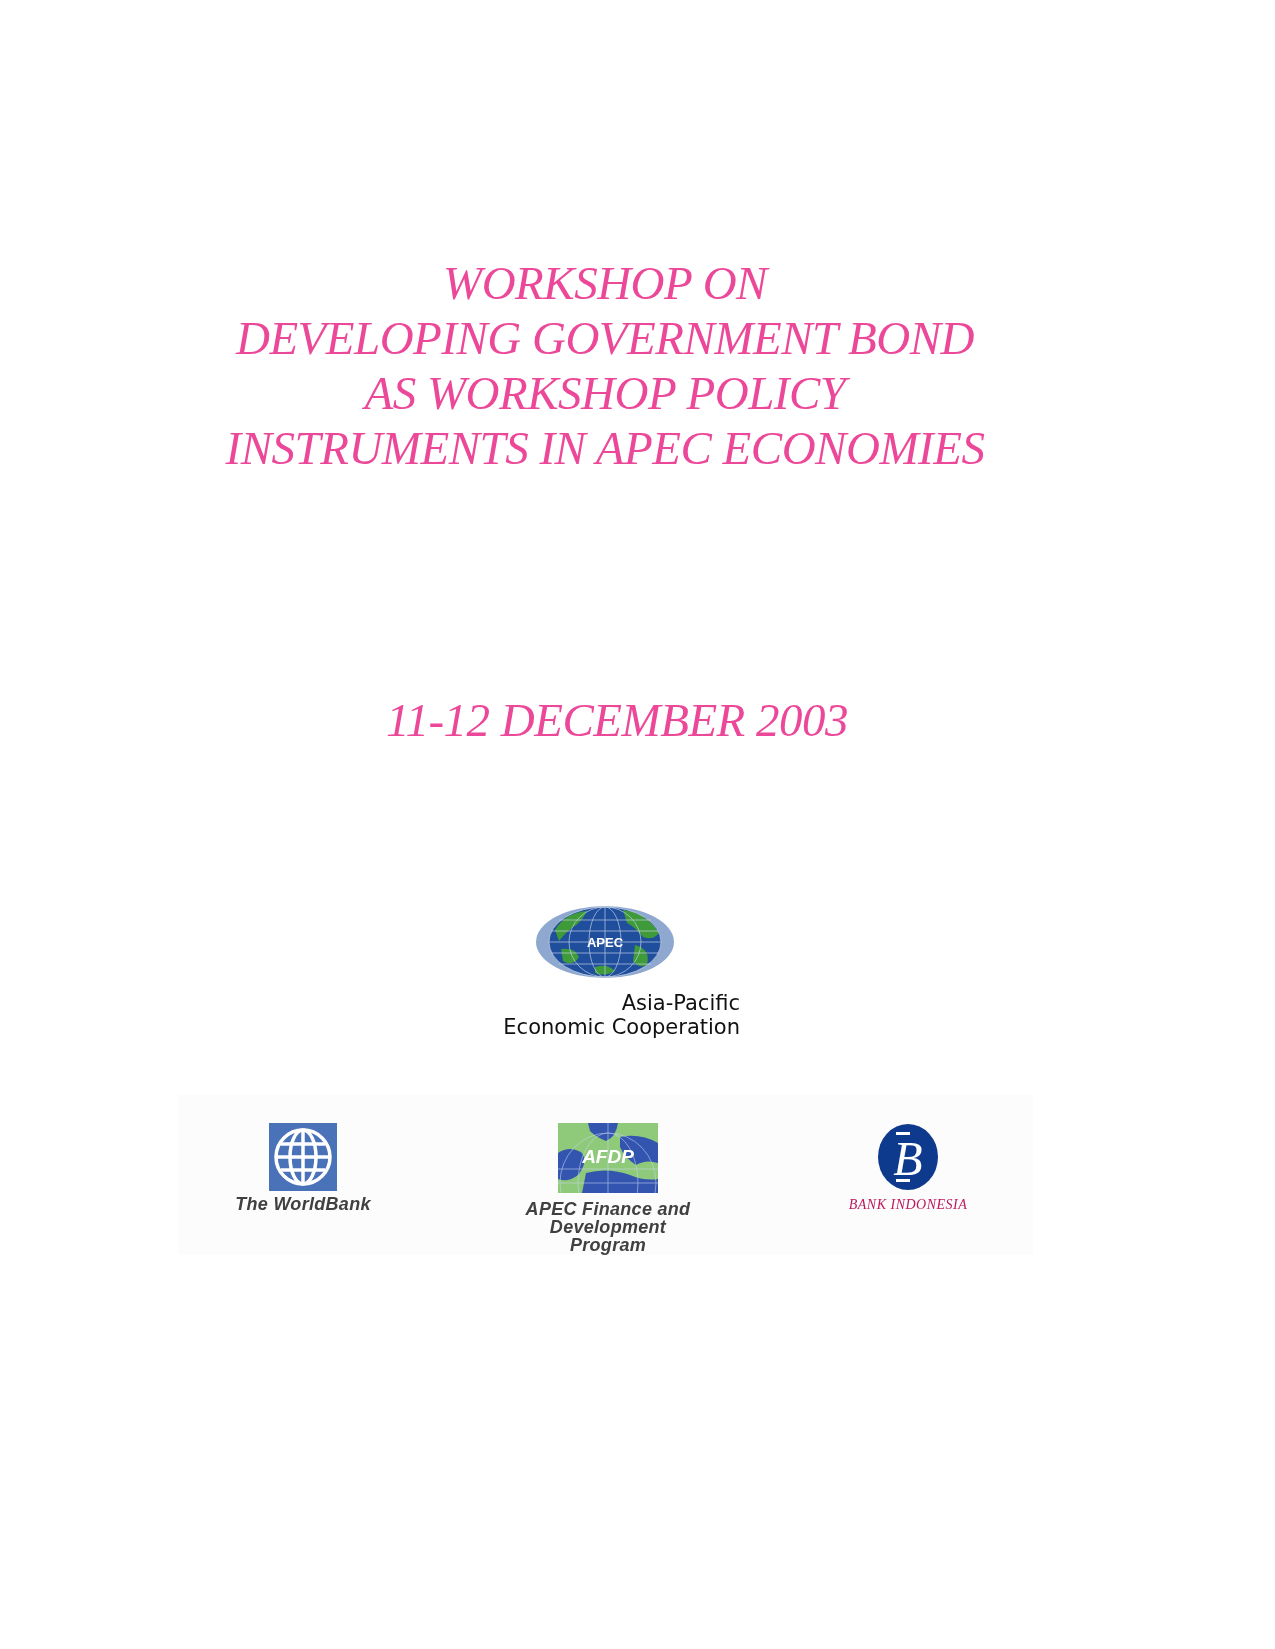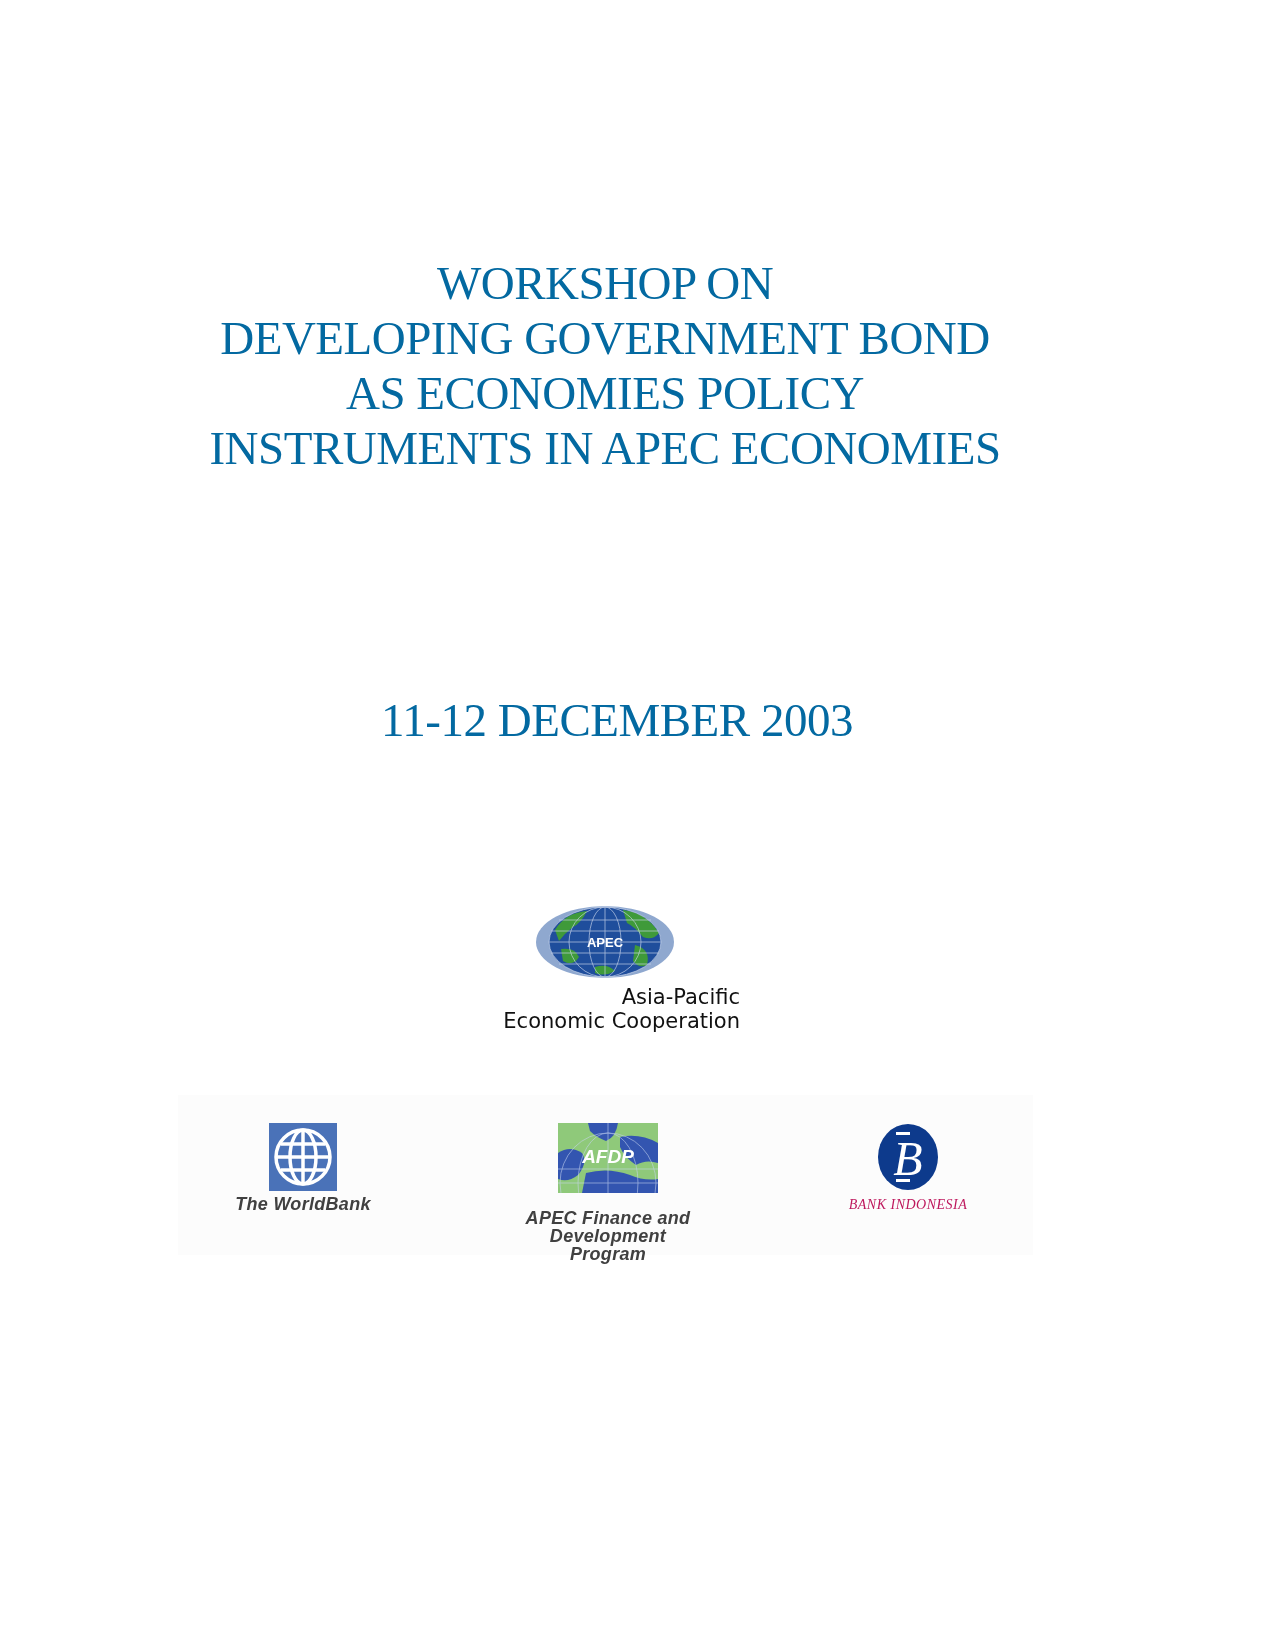--- a/index.html
+++ b/index.html
@@ -1,35 +1,35 @@
 <!DOCTYPE html>
 <html><head>
 <meta charset="utf-8">
 <style>
   html, body { margin: 0; padding: 0; background: #ffffff; }
   body { width: 1275px; height: 1649px; position: relative; overflow: hidden; }
-  .serif { font-family: "Liberation Serif", "DejaVu Serif", serif; color: #0369a1; }
+  .serif { font-family: "Liberation Serif", "DejaVu Serif", serif; color: #ec4899; font-style: italic; }
   .title-block { position: absolute; left: 0; top: 256px; width: 1210px; text-align: center; }
   .title-line { font-size: 47px; line-height: 55px; letter-spacing: -0.5px; white-space: nowrap; }
   .date-block { position: absolute; left: 12px; top: 692px; width: 1210px; text-align: center; }
   .date-line { font-size: 47px; line-height: 56px; letter-spacing: -0.5px; }
   .apec { position: absolute; left: 470px; top: 905px; width: 270px; text-align: right; }
-  .apec-caption { font-family: "DejaVu Sans", sans-serif; font-size: 21px; line-height: 24px; color: #111; margin-top: 6px; }
+  .apec-caption { font-family: "DejaVu Sans", sans-serif; font-size: 21px; line-height: 24px; color: #111; margin-top: 12px; }
   .sponsors { position: absolute; left: 178px; top: 1095px; width: 855px; height: 160px; background: #fcfcfc; }
   .sponsor { position: absolute; text-align: center; font-style: italic; }
   .sponsor-label { font-family: "Liberation Sans", sans-serif; font-weight: bold; font-size: 18px; line-height: 18px; color: #404040; letter-spacing: 0.3px; }
   .bi-label { font-family: "Liberation Serif", serif; font-size: 14px; color: #be185d; letter-spacing: 0.5px; }
 </style>
 </head>
 <body>
 
 <div class="title-block serif">
   <div class="title-line">WORKSHOP ON</div>
   <div class="title-line">DEVELOPING GOVERNMENT BOND</div>
-  <div class="title-line">AS ECONOMIES POLICY</div>
+  <div class="title-line">AS WORKSHOP POLICY</div>
   <div class="title-line">INSTRUMENTS IN APEC ECONOMIES</div>
 </div>
 
 <div class="date-block serif">
   <div class="date-line">11-12 DECEMBER 2003</div>
 </div>
 
 <div class="apec">
   <svg width="140" height="74" viewBox="0 0 140 74" style="display:block;margin:0 auto;">
     <ellipse cx="70" cy="37" rx="69" ry="36" fill="#8fa8cf"></ellipse>
@@ -83,21 +83,21 @@
       <path d="M28 50 Q50 44 72 52 Q86 58 100 56 L100 70 L24 70 Z" fill="#3355b0"></path>
       <g stroke="#c8d6f0" stroke-width="0.8" fill="none" opacity="0.7">
         <ellipse cx="50" cy="60" rx="48" ry="50"></ellipse>
         <ellipse cx="50" cy="60" rx="30" ry="50"></ellipse>
         <line x1="50" y1="0" x2="50" y2="70"></line>
         <line x1="0" y1="46" x2="100" y2="46"></line>
         <line x1="0" y1="60" x2="100" y2="60"></line>
       </g>
       <text x="50" y="40" text-anchor="middle" font-family="Liberation Sans, sans-serif" font-weight="bold" font-size="19" fill="#ffffff">AFDP</text>
     </svg>
-    <div class="sponsor-label" style="margin-top:16px;">APEC Finance and Development</div>
+    <div class="sponsor-label" style="margin-top:7px;">APEC Finance and Development</div>
     <div class="sponsor-label">Program</div>
   </div>
 
   <div class="sponsor" style="left:655px; top:28px; width:150px;">
     <svg width="64" height="68" viewBox="0 0 64 68" style="display:block;margin:0 auto;">
       <ellipse cx="32" cy="34" rx="30" ry="33" fill="#0d3a8c"></ellipse>
       <text x="32" y="52" text-anchor="middle" font-family="Liberation Serif, serif" font-size="48" fill="#ffffff">B</text>
       <rect x="20" y="9" width="14" height="3" fill="#ffffff"></rect>
       <rect x="20" y="56" width="14" height="3" fill="#ffffff"></rect>
     </svg>

